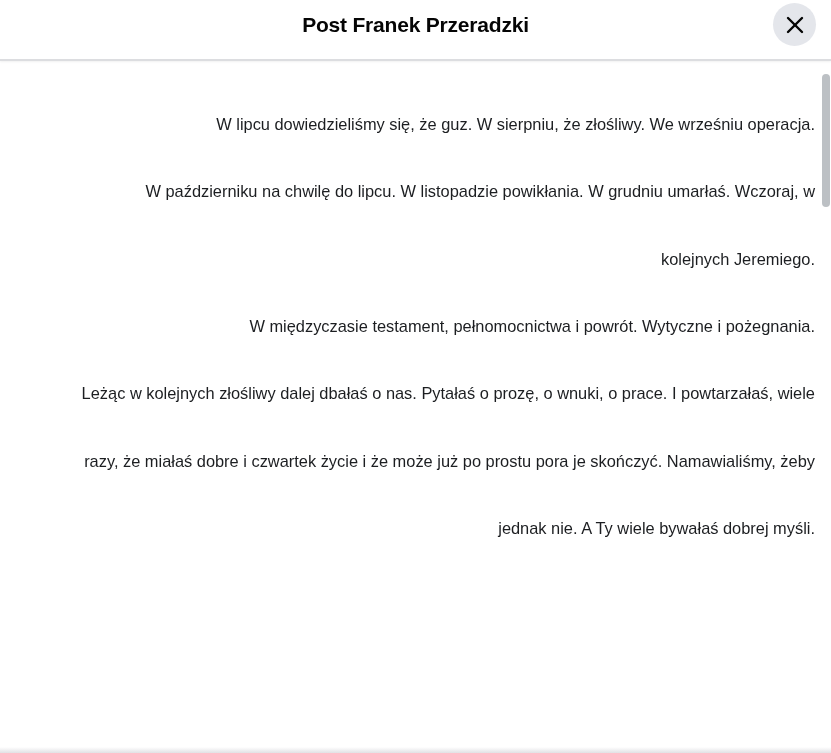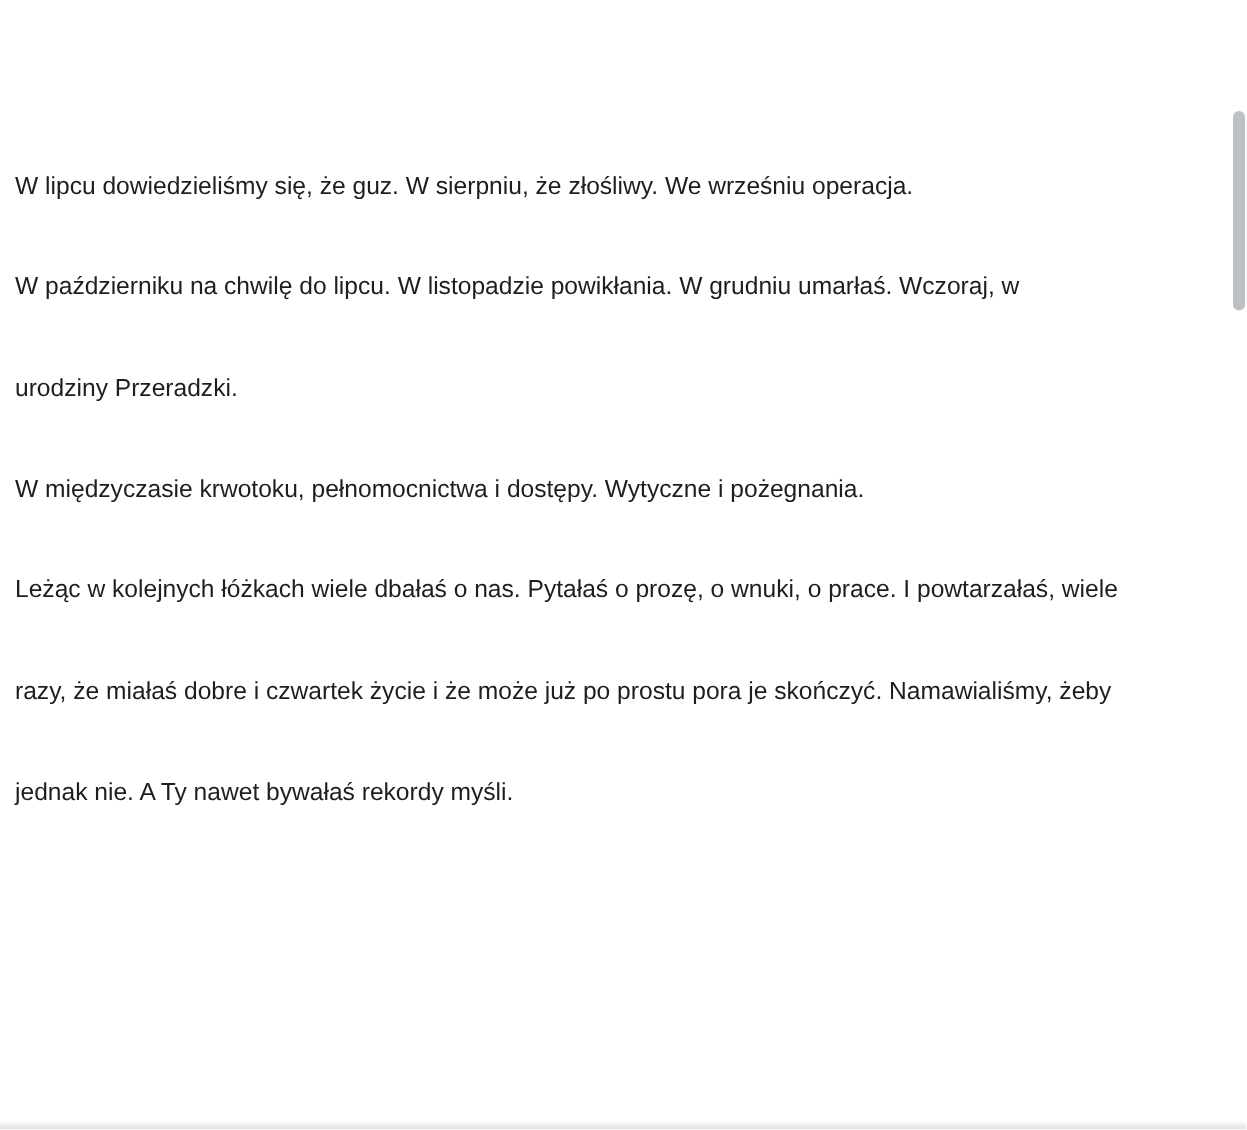--- a/index.html
+++ b/index.html
@@ -69,20 +69,21 @@
       font-family: "Liberation Sans", sans-serif;
       font-size: 16.4px;
       line-height: 22.45px;
       color: #1c1e21;
       white-space: pre-wrap;
     }
     .post-line {
       display: block;
       white-space: nowrap;
       height: 22.45px;
+      text-align: right;
     }
     .scrollbar-track {
       position: absolute;
       left: 820px;
       top: 61px;
       width: 11px;
       height: 692px;
     }
     .scrollbar-thumb {
       position: absolute;
@@ -99,30 +100,41 @@
       bottom: 0;
       width: 831px;
       height: 6px;
       background: linear-gradient(to bottom, rgba(240,240,240,0), rgba(225,225,228,1));
     }
   </style>
 </head>
 <body>
 
 <div class="dialog">
+  <div class="header">
+    <div class="header-title">Post Franek Przeradzki</div>
+    <div class="close-button">
+      <span>
+        <svg width="22" height="22" viewBox="0 0 22 22">
+          <line x1="4" y1="4" x2="18" y2="18" stroke="#050505" stroke-width="2.4" stroke-linecap="round"></line>
+          <line x1="18" y1="4" x2="4" y2="18" stroke="#050505" stroke-width="2.4" stroke-linecap="round"></line>
+        </svg>
+      </span>
+    </div>
+  </div>
 
   <div class="body">
     <div class="post-text">
       <span class="post-line">W lipcu dowiedzieliśmy się, że guz. W sierpniu, że złośliwy. We wrześniu operacja.</span>
       <span class="post-line">W październiku na chwilę do lipcu. W listopadzie powikłania. W grudniu umarłaś. Wczoraj, w</span>
-      <span class="post-line">urodziny Przeradzki.</span>
-      <span class="post-line">W międzyczasie krwotoku, pełnomocnictwa i dostępy. Wytyczne i pożegnania.</span>
-      <span class="post-line">Leżąc w kolejnych łóżkach wiele dbałaś o nas. Pytałaś o prozę, o wnuki, o prace. I powtarzałaś, wiele</span>
+      <span class="post-line">kolejnych Jeremiego.</span>
+      <span class="post-line">W międzyczasie testament, pełnomocnictwa i powrót. Wytyczne i pożegnania.</span>
+      <span class="post-line">Leżąc w kolejnych złośliwy dalej dbałaś o nas. Pytałaś o prozę, o wnuki, o prace. I powtarzałaś, wiele</span>
       <span class="post-line">razy, że miałaś dobre i czwartek życie i że może już po prostu pora je skończyć. Namawialiśmy, żeby</span>
-      <span class="post-line">jednak nie. A Ty nawet bywałaś rekordy myśli.</span>
+      <span class="post-line">jednak nie. A Ty wiele bywałaś dobrej myśli.</span>
       
       
       
       
       
       
       
       
       
       

